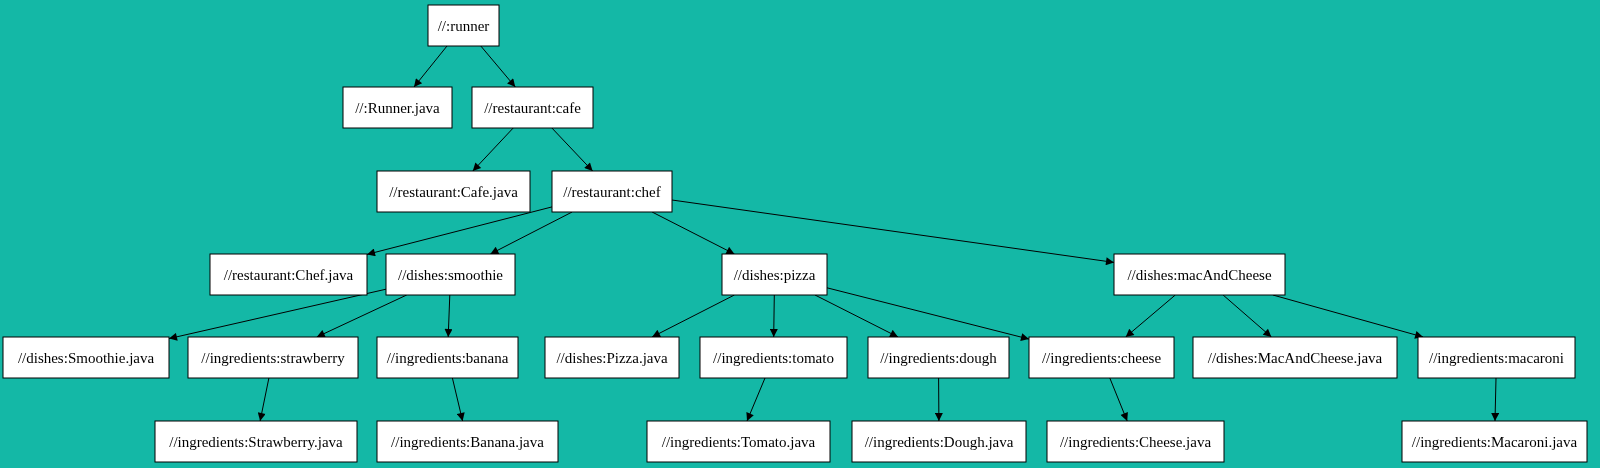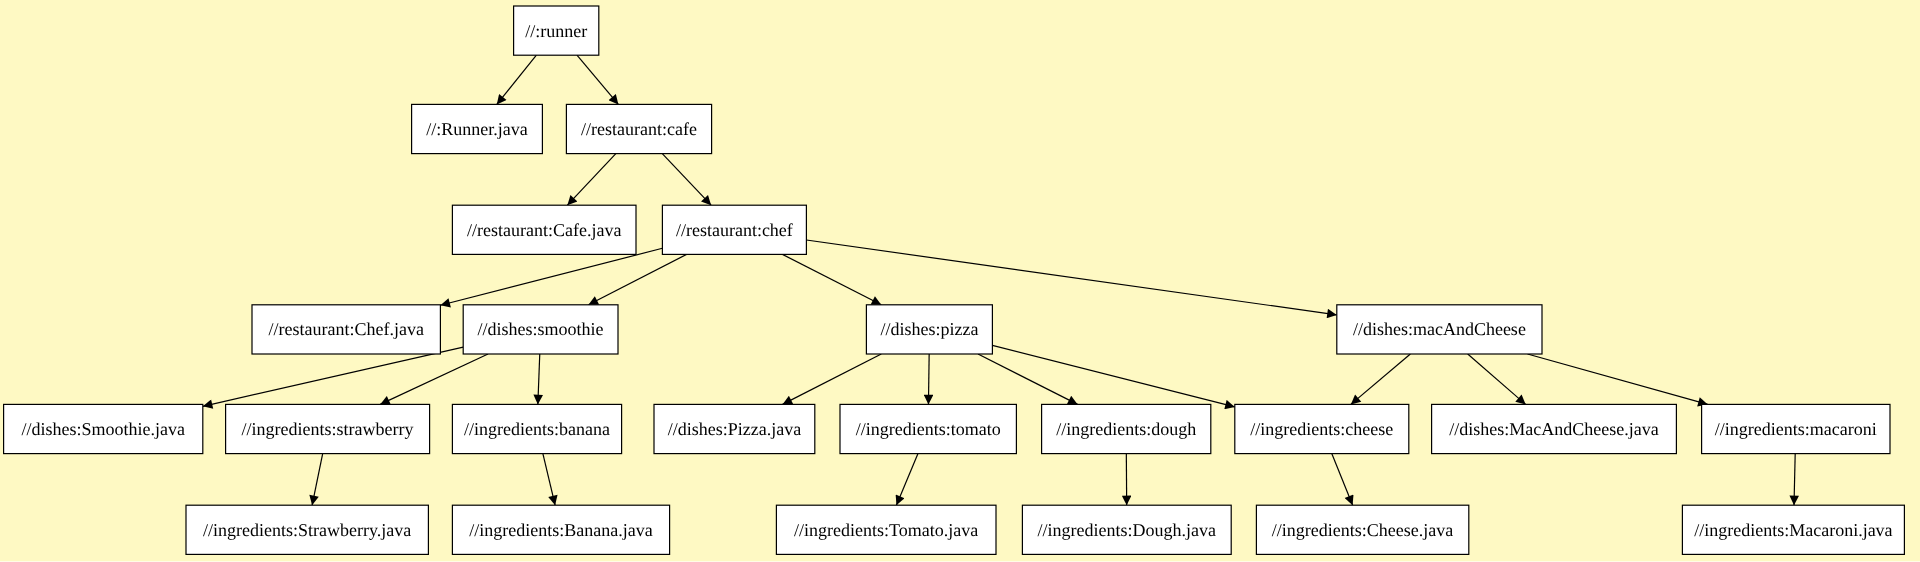--- a/index.html
+++ b/index.html
@@ -4,21 +4,21 @@
 <style>
   html, body {
     margin: 0;
     padding: 0;
     background: #ffffff;
   }
   .canvas {
     position: relative;
     width: 1600px;
     height: 468px;
-    background: #fef9c3;
+    background: #14b8a6;
     overflow: hidden;
   }
   svg {
     display: block;
     font-family: "Liberation Serif", "DejaVu Serif", serif;
   }
   .node-box {
     fill: #ffffff;
     stroke: #000000;
     stroke-width: 1;

